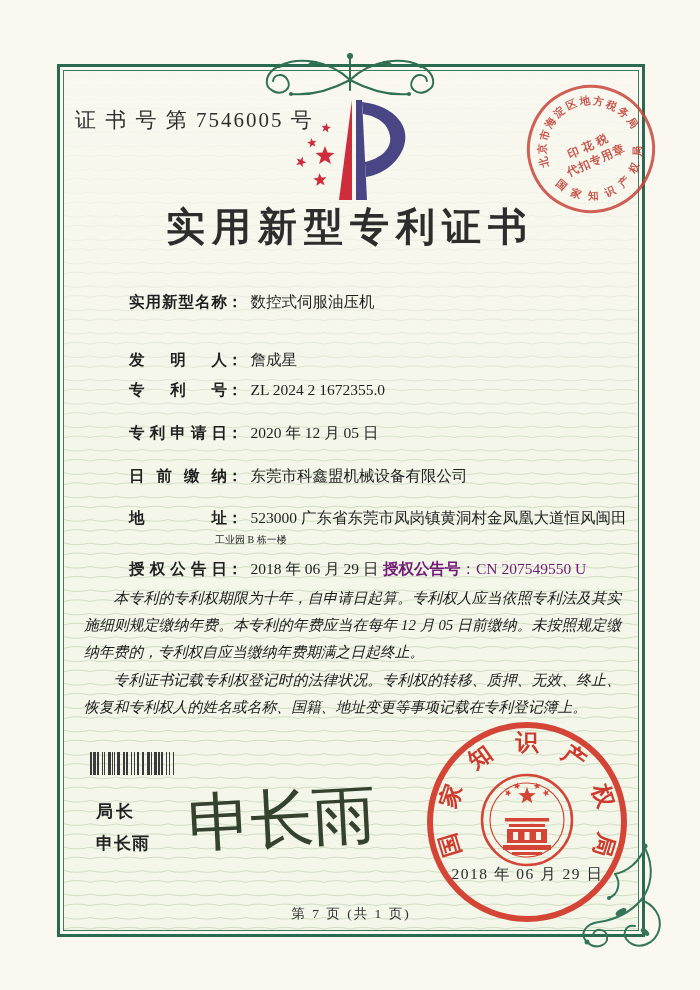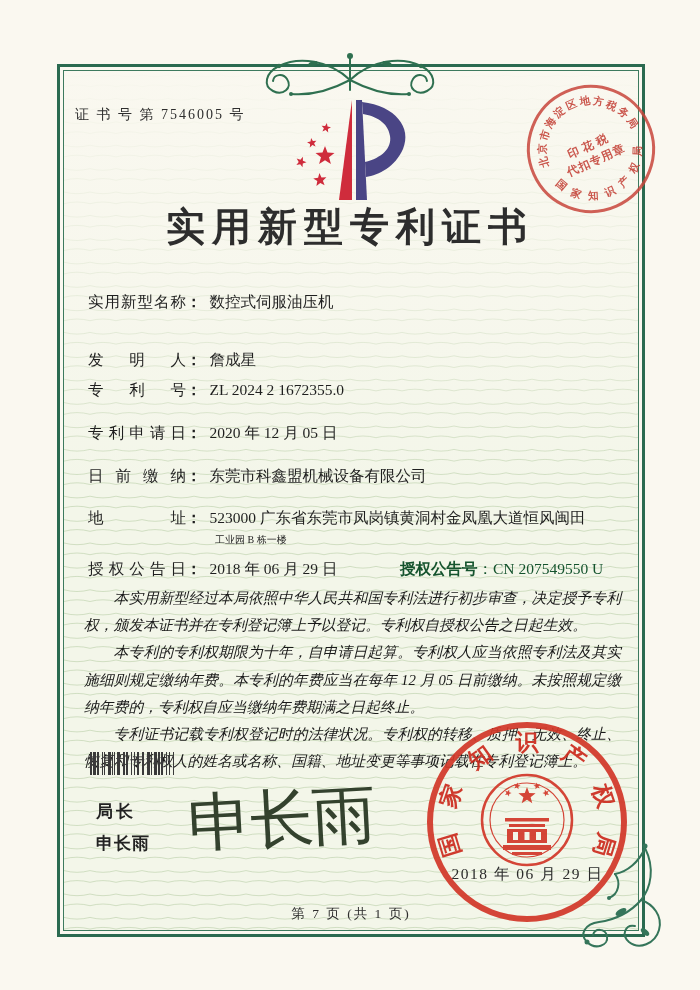--- a/index.html
+++ b/index.html
@@ -19,30 +19,30 @@
     position:absolute;left:3px;top:3px;right:3px;bottom:3px;
     border:1px solid #3d7a5e;
     background:#f3f6e9;
     overflow:hidden;
   }
   .cream-top{
     position:absolute;left:0;top:0;right:0;height:420px;
     background:linear-gradient(180deg, rgba(250,248,240,.95) 0%, rgba(250,248,240,.55) 55%, rgba(250,248,240,0) 100%);
   }
   
-  .cert-no{position:absolute;left:75px;top:106px;font-size:14px;letter-spacing:2px;color:#2e2e2e;}
+  .cert-no{position:absolute;left:75px;top:106px;font-size:21px;letter-spacing:2px;color:#2e2e2e;}
   .title{
     position:absolute;left:0;top:200px;width:700px;text-align:center;
     font-size:39px;font-weight:600;letter-spacing:7px;color:#2d2d2d;
   }
   .field{position:absolute;left:88px;font-size:15.5px;white-space:nowrap;color:#1f1f1f;}
-  .field .lbl{display:inline-block;width:98px;text-align:justify;text-align-last:justify;font-weight:400;}
+  .field .lbl{display:inline-block;width:98px;text-align:justify;text-align-last:justify;font-weight:700;margin-left:41px;}
   .field .colon{font-weight:600;padding-right:8px;}
   .field .val{font-weight:500;}
-  .field2{position:absolute;left:400px;font-size:15.5px;white-space:nowrap;color:#14532d;}
+  .field2{position:absolute;left:383px;font-size:15.5px;white-space:nowrap;color:#701a75;}
   .addr-line2{position:absolute;left:215px;font-size:10px;color:#1f1f1f;}
   .paras{
     position:absolute;left:84px;top:585px;width:537px;
     font-size:14.8px;line-height:1.84;color:#191919;text-align:justify;
     font-style:italic;
   }
   .paras p{margin:0;text-indent:2em;}
   .footer{
     position:absolute;left:57px;top:905px;width:588px;text-align:center;
     font-size:13.5px;color:#2e2e2e;letter-spacing:2px;
@@ -260,21 +260,20 @@
 </div>
 <div class="addr-line2" style="top:533px;">工业园 B 栋一楼</div>
 <div class="field" style="top:559px;">
   <span class="lbl">授权公告日</span><span class="colon">：</span><span class="val">2018 年 06 月 29 日</span>
 </div>
 <div class="field2" style="top:559px;">
   <span class="lbl" style="display:inline;font-weight:600;">授权公告号</span><span class="colon">：</span><span class="val">CN 207549550 U</span>
 </div>
 
 <div class="paras">
-  <p>本实用新型经过本局依照中华人民共和国专利法进行初步审查，决定授予专利权，颁发本证书并在专利登记簿上予以登记。专利权自授权公告之日起生效。</p>
   <p>本专利的专利权期限为十年，自申请日起算。专利权人应当依照专利法及其实施细则规定缴纳年费。本专利的年费应当在每年 12 月 05 日前缴纳。未按照规定缴纳年费的，专利权自应当缴纳年费期满之日起终止。</p>
   <p>专利证书记载专利权登记时的法律状况。专利权的转移、质押、无效、终止、恢复和专利权人的姓名或名称、国籍、地址变更等事项记载在专利登记簿上。</p>
 </div>
 
 <div class="barcode" id="barcode">
     <div style="width: 2px; background: rgb(58, 58, 58);"></div>
     <div style="width: 1px; background: transparent;"></div>
     <div style="width: 3px; background: rgb(58, 58, 58);"></div>
     <div style="width: 1px; background: transparent;"></div>
     <div style="width: 2px; background: rgb(58, 58, 58);"></div>

